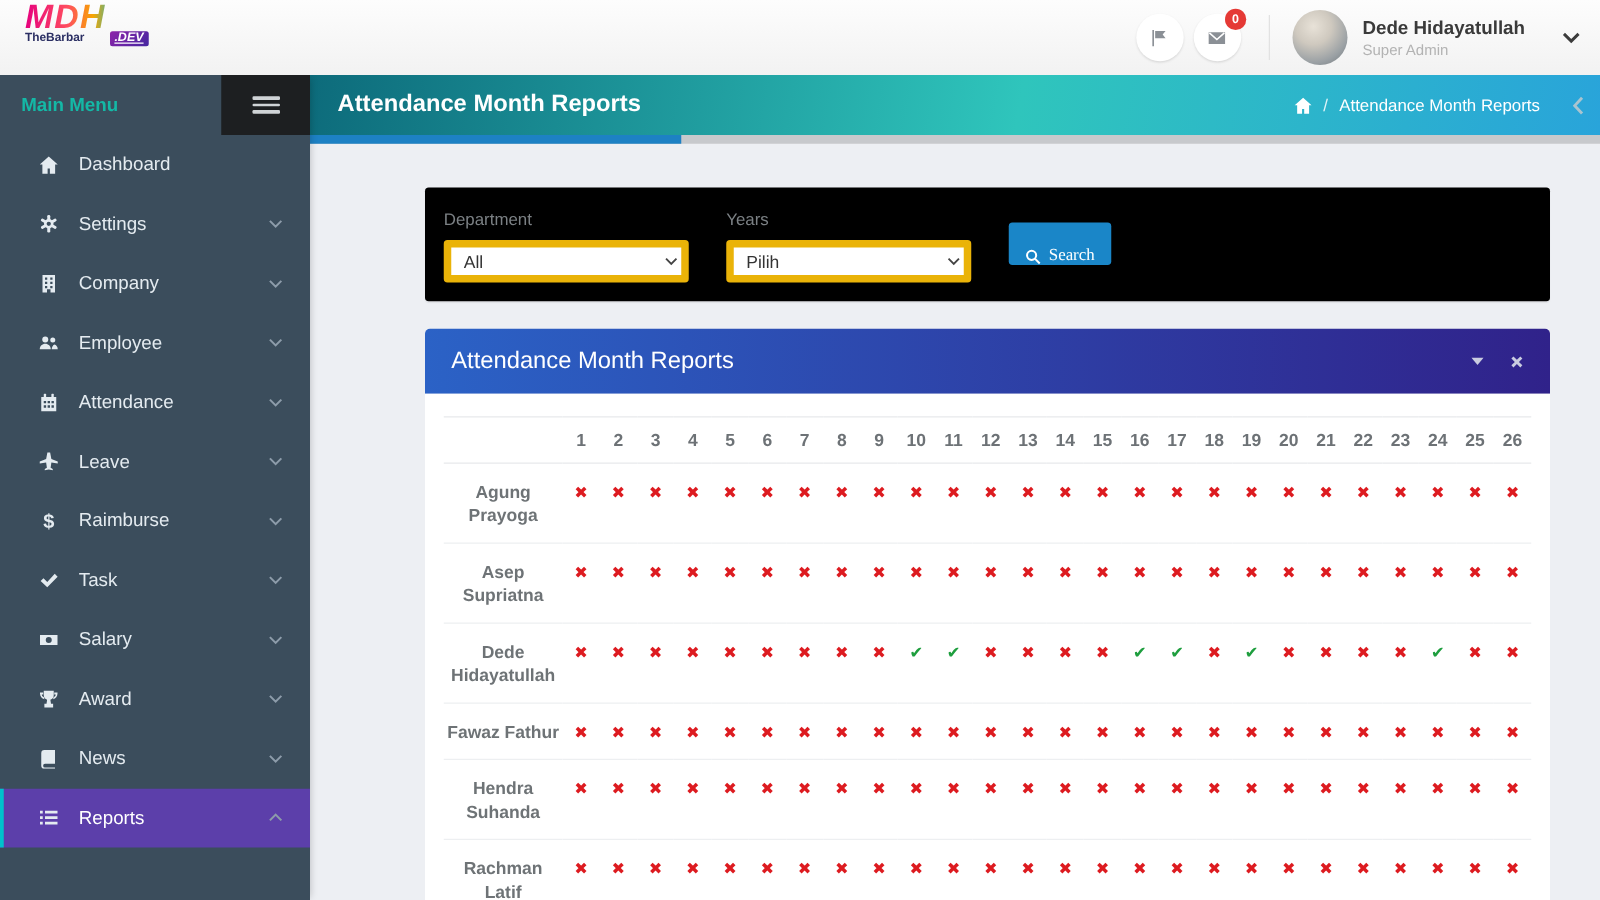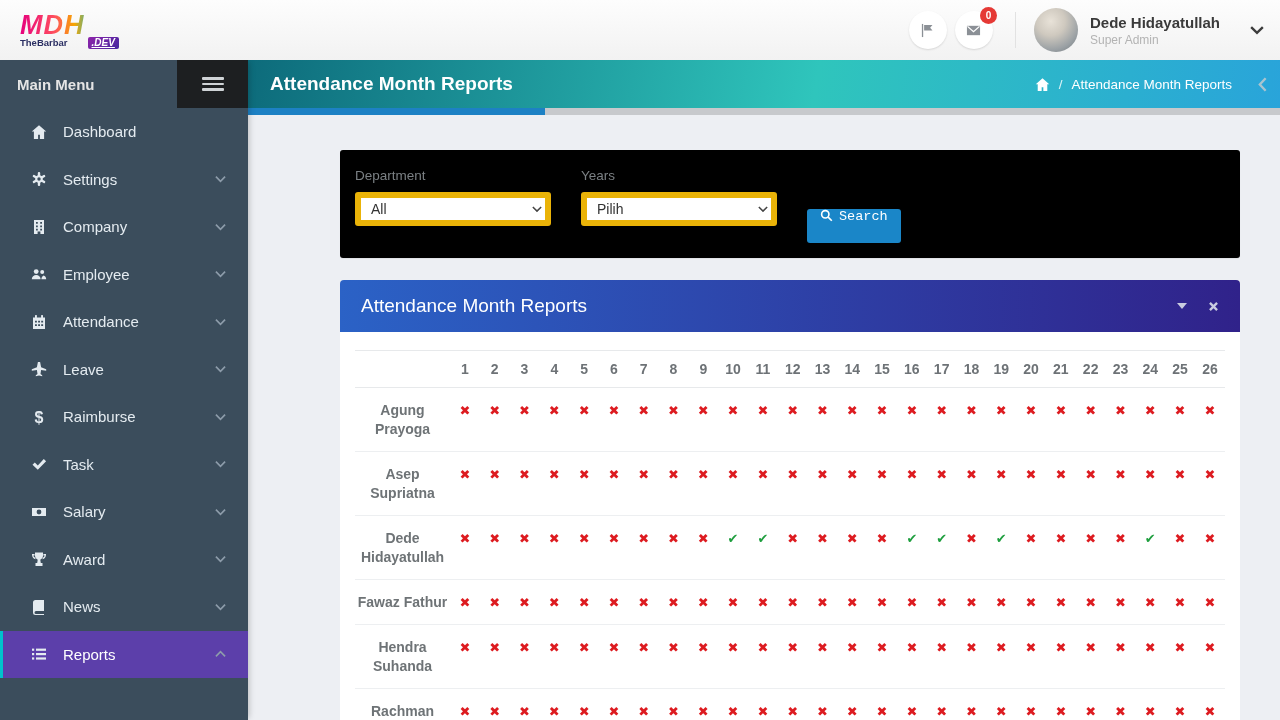--- a/index.html
+++ b/index.html
@@ -1,21 +1,21 @@
 <!DOCTYPE html>
 <html><head>
 <meta charset="utf-8">
 <style>
   * { margin:0; padding:0; box-sizing:border-box; }
   html,body { width:1280px; height:720px; }
   body { font-family:"Liberation Sans","DejaVu Sans",sans-serif; background:#edeff3; overflow:hidden; }
   .app { position:relative; width:1280px; height:720px; overflow:hidden; }
 
   
-  .topbar { position:absolute; top:0; left:0; right:0; height:60px; background:linear-gradient(#fdfdfd,#f2f2f2); display:flex; align-items:center; z-index:30; }
+  .topbar { position:absolute; top:0; left:0; right:0; height:60px; background:linear-gradient(#fdfdfd,#f2f2f2); display:flex; z-index:30; }
   .logo { margin-left:20px; line-height:1; }
   .logo .mark { font-size:27px; font-weight:900; font-style:italic; letter-spacing:1px;
     background:linear-gradient(90deg,#e6007e 0%,#ff4f5e 35%,#f7a600 55%,#00b8d9 75%,#3d4fd0 100%);
     -webkit-background-clip:text; background-clip:text; color:transparent; }
   .logo .sub-row { display:flex; align-items:center; gap:20px; margin-top:-2px; }
   .logo .tagline { font-size:9.5px; font-weight:700; color:#2b2f63; }
   .logo .badge-dev { font-size:10px; font-weight:800; font-style:italic; color:#fff; background:linear-gradient(135deg,#8e24aa,#4527a0); padding:1px 4px; border-radius:2px;text-decoration:underline; }
   .topbar-right { margin-left:auto; display:flex; align-items:center; padding-right:16px; }
   .circle-btn { position:relative; width:38px; height:38px; border-radius:50%; background:#fff; box-shadow:0 1px 2px rgba(0,0,0,.12); display:flex; align-items:center; justify-content:center; color:#8b9096; margin-left:8px; cursor:pointer; }
   .circle-btn svg { width:15px; height:15px; fill:currentColor; }
@@ -24,21 +24,21 @@
   .avatar { width:44px; height:44px; border-radius:50%;
     background:radial-gradient(circle at 38% 30%,#e8e2d8 0%,#cfc9bf 35%,#9aa0a4 70%,#6d7478 100%); }
   .user-meta { margin-left:12px; }
   .user-name { font-size:15px; font-weight:600; color:#3a3a3a; }
   .user-role { font-size:12px; color:#b3b3b3; margin-top:2px; }
   .user-chevron { margin-left:30px; color:#3c3c3c; display:flex; cursor:pointer; }
   .user-chevron svg { width:14px; height:10px; }
 
   
   .sidebar { position:absolute; top:60px; left:0; bottom:0; width:248px; background:#3b4d5c; z-index:20; box-shadow:3px 0 6px -2px rgba(0,0,0,.22); }
-  .sidebar-head { position:relative; height:48px; display:flex; align-items:center; padding-left:17px; color:#e5e5e5; font-size:15px; font-weight:600; }
+  .sidebar-head { position:relative; height:48px; display:flex; align-items:center; padding-left:17px; color:#14b8a6; font-size:15px; font-weight:600; }
   .hamburger { position:absolute; right:0; top:0; width:71px; height:48px; background:#1d1f21; display:flex; flex-direction:column; align-items:center; justify-content:center; gap:3px; cursor:pointer; }
   .hamburger i { display:block; width:22px; height:2.5px; background:#cfd3d6; border-radius:1px; }
   .menu-item { position:relative; height:47.5px; display:flex; align-items:center; padding:0 22px 0 29px; color:#e4ebf0; font-size:15px; cursor:pointer;justify-content:center; }
   .menu-item .icon { width:20px; margin-right:14px; display:flex; justify-content:center; color:#e4ebf0; }
   .menu-item .icon svg { width:16px; height:16px; fill:currentColor; }
   .menu-item .mlabel { flex:1; }
   .menu-item .chev { color:#8d9caa; display:flex; }
   .menu-item .chev svg { width:11px; height:8px; }
   .menu-item.active { background:#5c3faa; border-left:3px solid #00c2cc; padding-left:26px; color:#fff; }
 
@@ -58,21 +58,21 @@
 
   .page-content { padding:35px 40px 0 92px; }
 
   
   .filter-card { background:#000000; border-radius:3px; box-shadow:0 1px 1px rgba(0,0,0,.06); padding:18px 15px 15px; display:flex; gap:30px; }
   .fgroup label { display:block; font-size:13.5px; color:#7b8084; margin-bottom:9px; }
   .select-wrap { position:relative; width:196px; }
   .select-wrap select { width:100%; height:34px; border:6px solid #eab308; border-radius:3px; background:#fff; color:#333; font-size:14px; padding:0 26px 0 10px; appearance:none; -webkit-appearance:none; font-family:inherit; }
   .select-wrap .caret { position:absolute; right:9px; top:50%; transform:translateY(-50%); color:#444; pointer-events:none; display:flex; }
   .select-wrap .caret svg { width:10px; height:7px; }
-  .search-btn { margin-top:41px; height:34px; border:none; border-radius:3px; background:#1a86c8; color:#fff; font-size:13.5px; font-family:Liberation Mono, monospace; padding:0 13px; display:flex; align-items:flex-start; gap:6px; cursor:pointer; }
+  .search-btn { margin-top:10px; height:34px; border:none; border-radius:3px; background:#1a86c8; color:#fff; font-size:13.5px; font-family:Liberation Serif, serif; padding:0 13px; display:flex; align-items:flex-end; gap:6px; cursor:pointer; }
   .search-btn svg { width:13px; height:13px; stroke:#fff; }
 
   
   .panel { margin-top:22px; }
   .panel-header { height:52px; border-radius:4px 4px 0 0; background:linear-gradient(to right,#2b62c6,#30228a); display:flex; align-items:center; color:#fff; padding:0 21px; }
   .panel-title { font-size:19px; font-weight:500; }
   .panel-tools { margin-left:auto; display:flex; align-items:center; gap:21px; color:#c9cce0; }
   .panel-tools span { display:flex; cursor:pointer; }
   .panel-tools svg { fill:currentColor; }
   .panel-body { background:#fff; padding:18px 15px 0; height:420px; overflow:hidden; }

